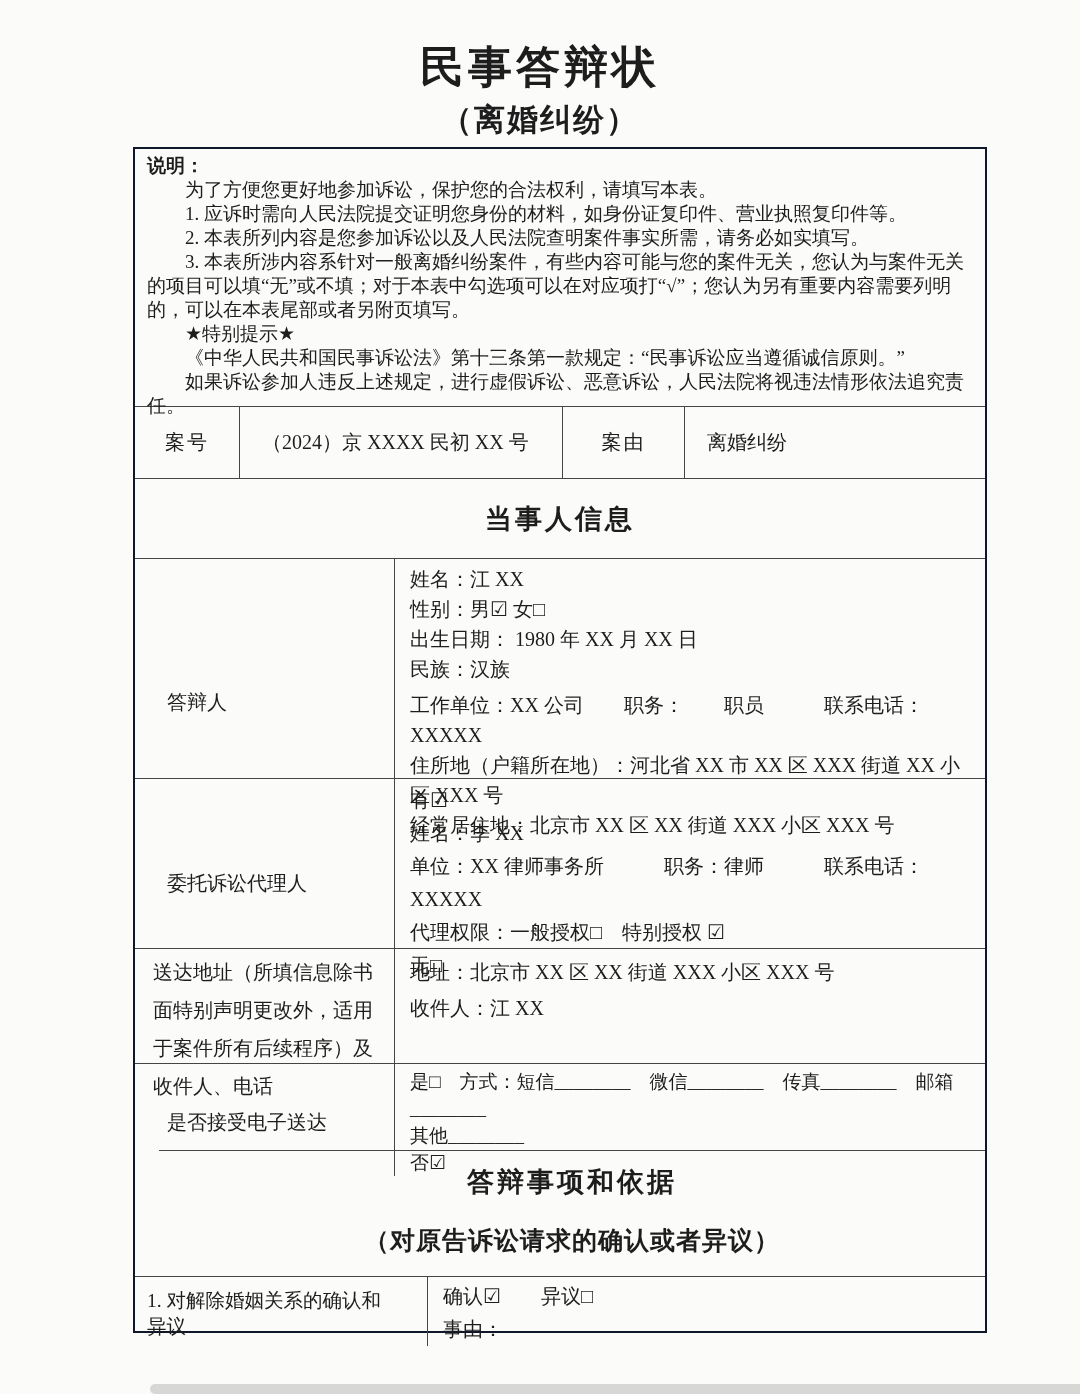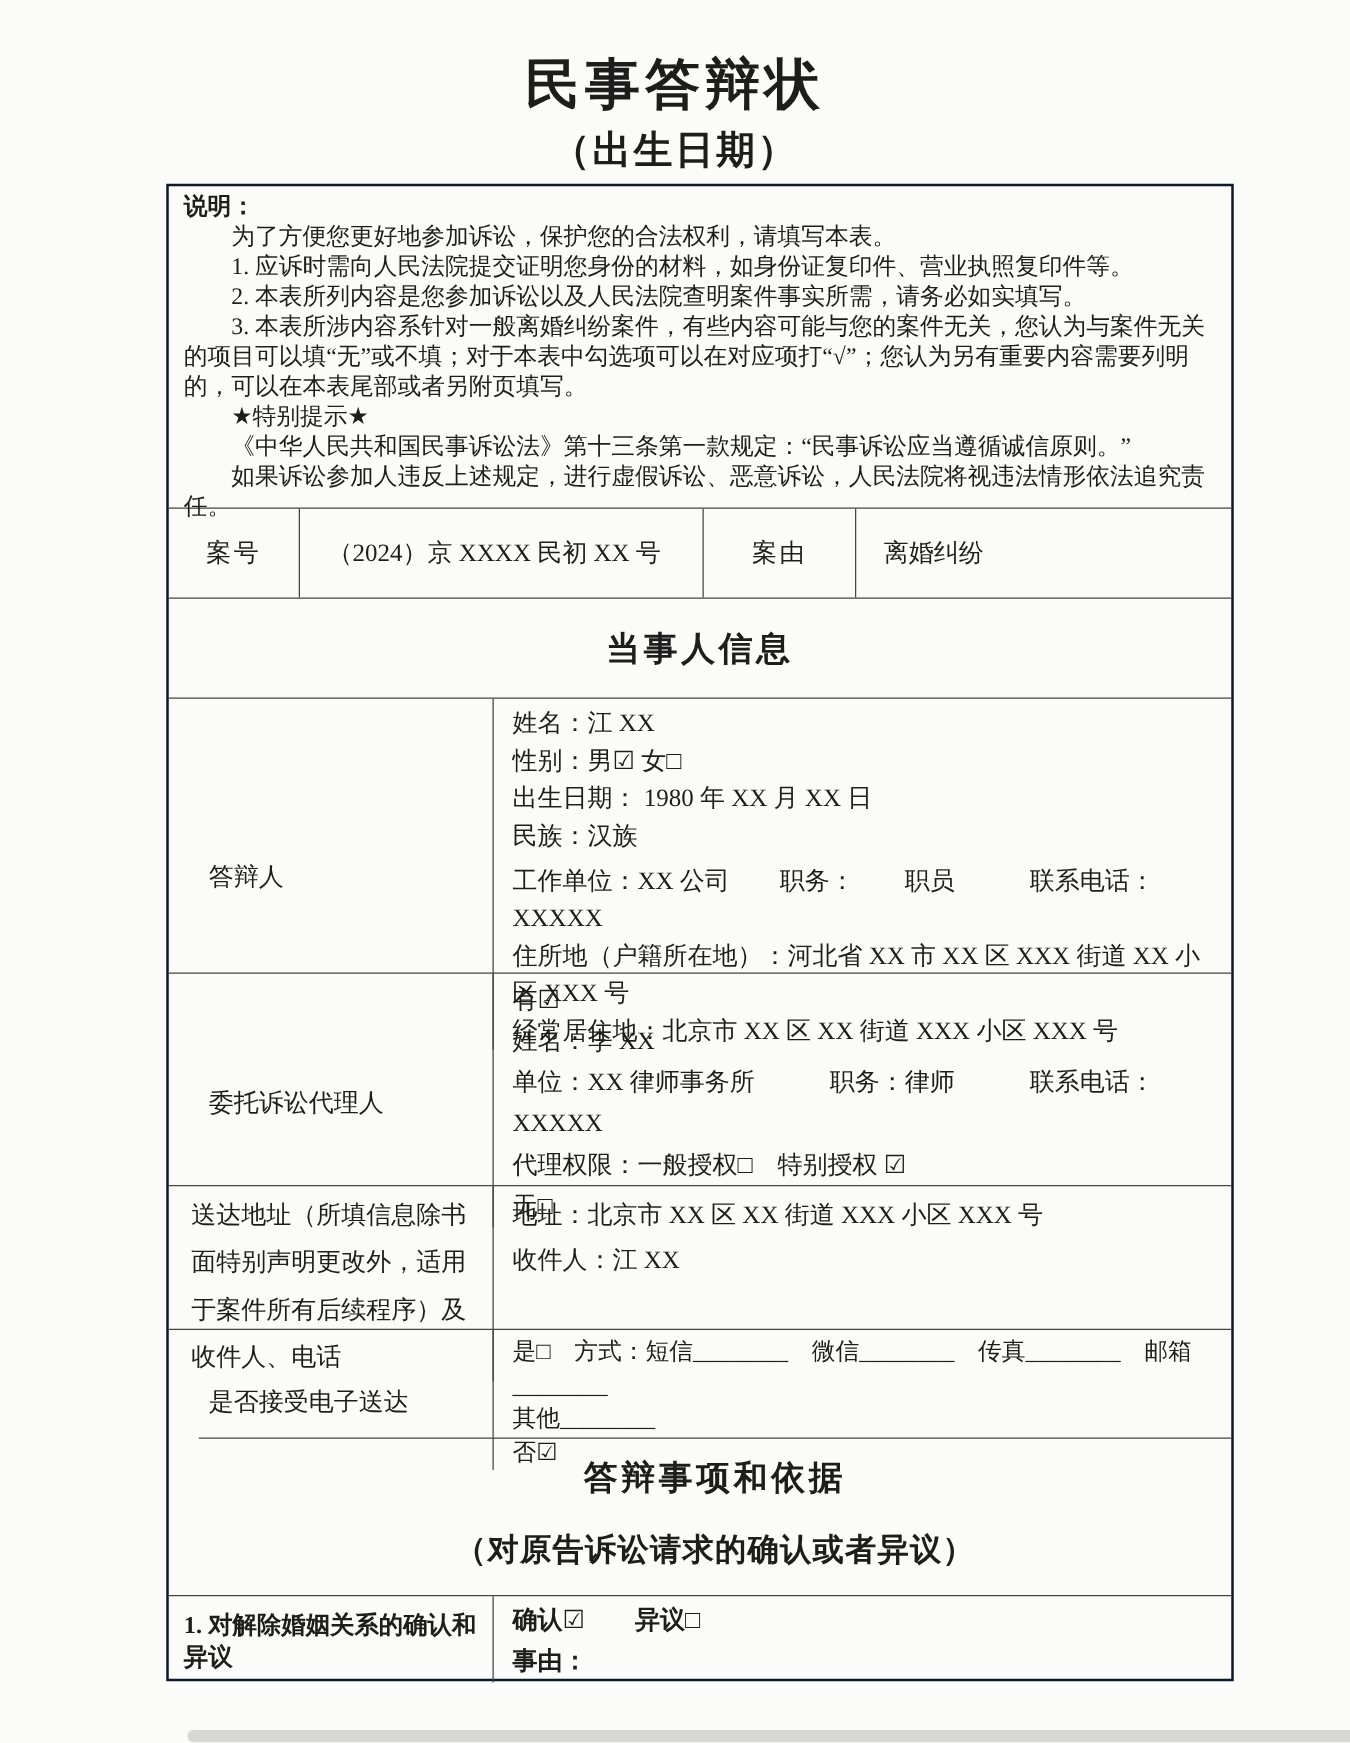--- a/index.html
+++ b/index.html
@@ -69,37 +69,37 @@
   .r-agent .detail-cell p { line-height: 33px; }
 
   .r-service { height: 115px; }
   .r-service .label-cell { line-height: 38px; padding-left: 18px; }
   .r-service .detail-cell p { line-height: 36px; }
 
   .r-eservice { height: 87px; }
   .r-eservice .detail-cell { font-size: 19px; padding-top: 4px; }
   .r-eservice .detail-cell p { line-height: 27px; }
 
-  .r-item1 { height: 67px; font-weight: bold; }
+  .r-item1 { height: 55px; }
   .r-item1 .label-cell { font-size: 19.5px; padding-left: 12px; line-height: 26px; }
-  .r-item1 .detail-cell { padding-top: 3px; }
+  .r-item1 .detail-cell { padding-top: 3px; margin-left: 33px; }
   .r-item1 .detail-cell p { line-height: 33px; }
 
   .bottom-bar {
     position: absolute; left: 150px; right: 0; bottom: 0; height: 10px;
     background: #d7d7d6; border-radius: 6px 0 0 6px;
   }
 </style>
 </head>
 <body>
 
 <div class="page">
 
   <div class="title">民事答辩状</div>
-  <div class="subtitle">（出生日期）</div>
+  <div class="subtitle">（离婚纠纷）</div>
 
   <div class="form-table">
 
     <div class="row r-instructions">
       <p class="ins-heading">说明：</p>
       <p class="ins-line">为了方便您更好地参加诉讼，保护您的合法权利，请填写本表。</p>
       <p class="ins-line">1. 应诉时需向人民法院提交证明您身份的材料，如身份证复印件、营业执照复印件等。</p>
       <p class="ins-line">2. 本表所列内容是您参加诉讼以及人民法院查明案件事实所需，请务必如实填写。</p>
       <p class="ins-line">3. 本表所涉内容系针对一般离婚纠纷案件，有些内容可能与您的案件无关，您认为与案件无关的项目可以填“无”或不填；对于本表中勾选项可以在对应项打“√”；您认为另有重要内容需要列明的，可以在本表尾部或者另附页填写。</p>
       <p class="ins-line">★特别提示★</p>

